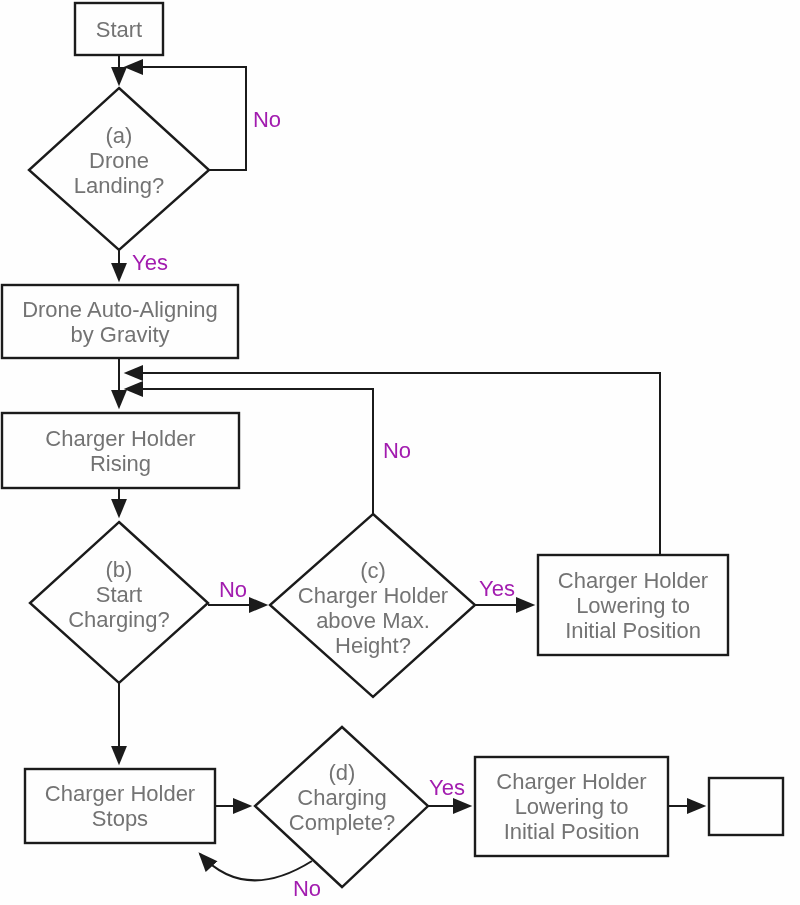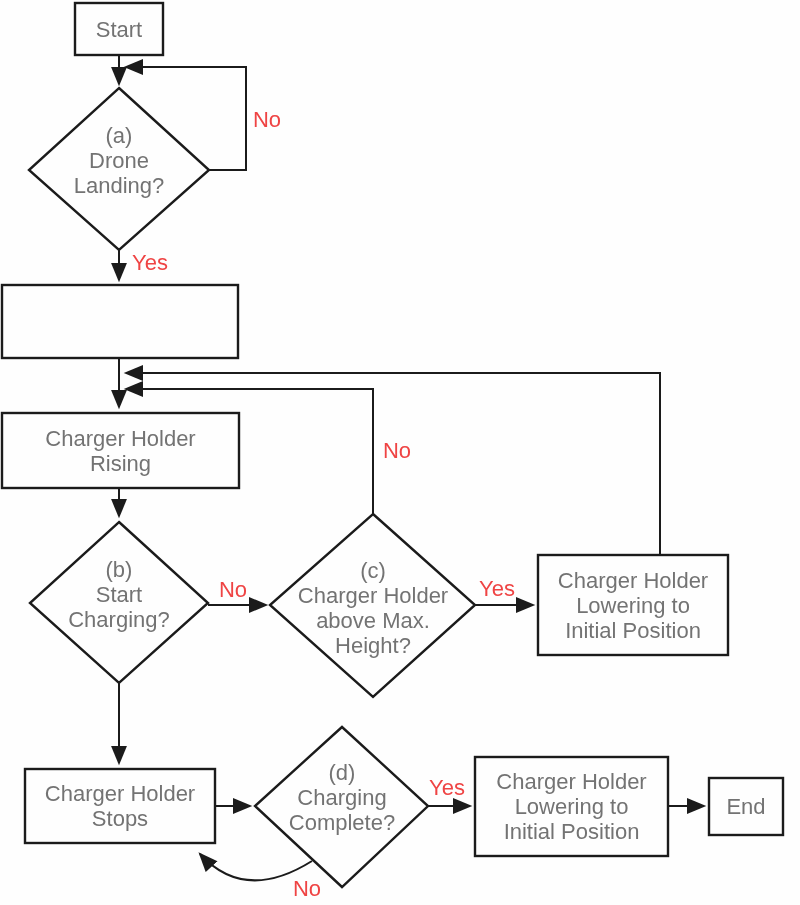--- a/index.html
+++ b/index.html
@@ -42,21 +42,21 @@
     font-size: 22px;
     line-height: 25px;
     color: #737373;
     z-index: 2;
   }
   .edge-label {
     position: absolute;
     transform: translate(-50%, -50%);
     font-size: 22px;
     line-height: 24px;
-    color: #ef4444;
+    color: #a21caf;
     z-index: 2;
     white-space: nowrap;
   }
 </style>
 </head>
 <body>
 
 <div class="stage">
 
   <svg class="layer" viewBox="0 0 800 905" xmlns="http://www.w3.org/2000/svg">
@@ -93,20 +93,22 @@
     <rect class="shape" x="475" y="757" width="193" height="99"></rect>
     <rect class="shape" x="709" y="778" width="74" height="57"></rect>
   </svg>
 
   <div class="node-label" style="left:75px; top:3px; width:88px; height:52px;">Start</div>
 
   <div class="node-label" style="left:39px; top:104px; width:160px; height:112px;">(a)
 Drone
 Landing?</div>
 
+  <div class="node-label" style="left:2px; top:285px; width:236px; height:73px;">Drone Auto-Aligning
+by Gravity</div>
 
   <div class="node-label" style="left:2px; top:413px; width:237px; height:75px;">Charger Holder
 Rising</div>
 
   <div class="node-label" style="left:39px; top:538px; width:160px; height:112px;">(b)
 Start
 Charging?</div>
 
   <div class="node-label" style="left:283px; top:548px; width:180px; height:120px;">(c)
 Charger Holder
@@ -121,21 +123,20 @@
 Stops</div>
 
   <div class="node-label" style="left:257px; top:737px; width:170px; height:120px;">(d)
 Charging
 Complete?</div>
 
   <div class="node-label" style="left:475px; top:757px; width:193px; height:99px;">Charger Holder
 Lowering to
 Initial Position</div>
 
-  <div class="node-label" style="left:709px; top:778px; width:74px; height:57px;">End</div>
 
   <div class="edge-label" style="left:267px; top:120px;">No</div>
 
   <div class="edge-label" style="left:150px; top:263px;">Yes</div>
 
   <div class="edge-label" style="left:397px; top:451px;">No</div>
 
   <div class="edge-label" style="left:233px; top:590px;">No</div>
 
   <div class="edge-label" style="left:497px; top:589px;">Yes</div>

